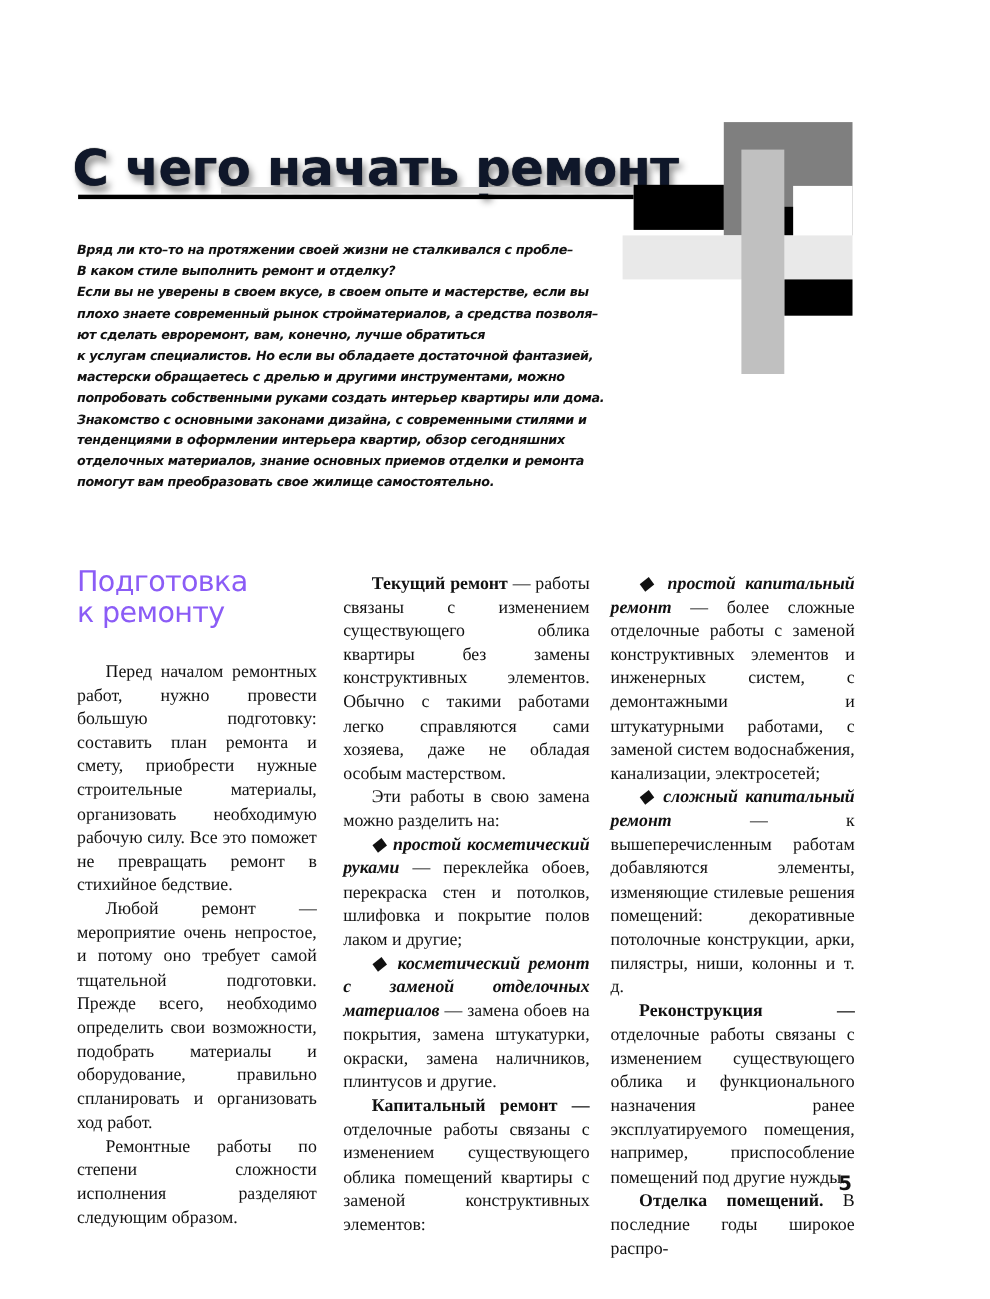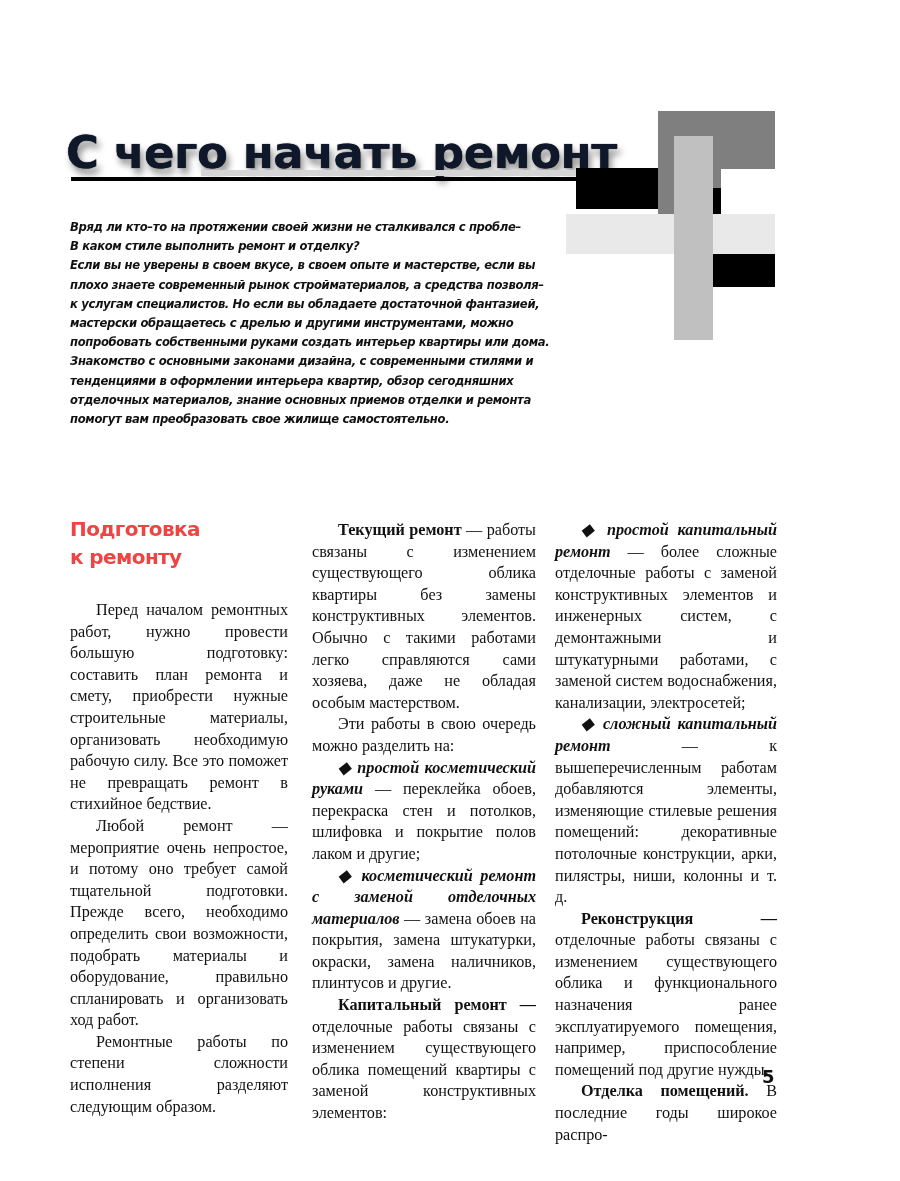--- a/index.html
+++ b/index.html
@@ -30,22 +30,22 @@
       left: 70px; top: 218px; width: 470px;
       font-family: "DejaVu Sans", sans-serif;
       font-size: 11.6px; font-style: italic; font-weight: bold;
       line-height: 19.2px; color: #111;
     }
     .intro .line { display: block; white-space: nowrap; letter-spacing: -0.35px; }
 
     .section-heading {
       left: 70px; top: 515px; width: 220px;
       font-family: "DejaVu Sans", sans-serif;
-      font-size: 20px; font-weight: bold; line-height: 28px; letter-spacing: -0.6px;
-      color: #ef4444;
+      font-size: 26px; font-weight: normal; line-height: 28px; letter-spacing: -0.6px;
+      color: #8b5cf6;
     }
 
     .col {
       position: absolute;
       font-family: "Liberation Serif", serif;
       font-size: 16.2px; line-height: 21.6px;
       text-align: justify; color: #111;
     }
     .col p { margin: 0; text-indent: 26px; }
     .col .b { font-weight: bold; }
@@ -75,20 +75,21 @@
   <div class="blk blk-lightband"></div>
   <div class="blk blk-black-right"></div>
   <div class="blk blk-vbar"></div>
 </div>
 
 <div class="abs intro">
   <span class="line">Вряд ли кто–то на протяжении своей жизни не сталкивался с пробле–</span>
   <span class="line">В каком стиле выполнить ремонт и отделку?</span>
   <span class="line">Если вы не уверены в своем вкусе, в своем опыте и мастерстве, если вы</span>
   <span class="line">плохо знаете современный рынок стройматериалов, а средства позволя–</span>
+  <span class="line">ют сделать евроремонт, вам, конечно, лучше обратиться</span>
   <span class="line">к услугам специалистов. Но если вы обладаете достаточной фантазией,</span>
   <span class="line">мастерски обращаетесь с дрелью и другими инструментами, можно</span>
   <span class="line">попробовать собственными руками создать интерьер квартиры или дома.</span>
   <span class="line">Знакомство с основными законами дизайна, с современными стилями и</span>
   <span class="line">тенденциями в оформлении интерьера квартир, обзор сегодняшних</span>
   <span class="line">отделочных материалов, знание основных приемов отделки и ремонта</span>
   <span class="line">помогут вам преобразовать свое жилище самостоятельно.</span>
 </div>
 
 <h2 class="abs section-heading" style="margin:0;">
@@ -97,21 +98,21 @@
 </h2>
 
 <div class="col col1">
   <p>Перед началом ремонтных работ, нужно провести большую подготовку: составить план ремонта и смету, приобрести нужные строительные материалы, организовать необходимую рабочую силу. Все это поможет не превращать ремонт в стихийное бедствие.</p>
   <p>Любой ремонт — мероприятие очень непростое, и потому оно требует самой тщательной подготовки. Прежде всего, необходимо определить свои возможности, подобрать материалы и оборудование, правильно спланировать и организовать ход работ.</p>
   <p>Ремонтные работы по степени сложности исполнения разделяют следующим образом.</p>
 </div>
 
 <div class="col col2">
   <p><span class="b">Текущий ремонт</span><span> — работы связаны с изменением существующего облика квартиры без замены конструктивных элементов. Обычно с такими работами легко справляются сами хозяева, даже не обладая особым мастерством.</span></p>
-  <p>Эти работы в свою очередь можно разделить на:</p>
+  <p>Эти работы в свою замена можно разделить на:</p>
   <p><span class="bi">◆ простой косметический руками</span><span> — переклейка обоев, перекраска стен и потолков, шлифовка и покрытие полов лаком и другие;</span></p>
   <p><span class="bi">◆ косметический ремонт с заменой отделочных материалов</span><span> — замена обоев на покрытия, замена штукатурки, окраски, замена наличников, плинтусов и другие.</span></p>
   <p><span class="b">Капитальный ремонт —</span><span> отделочные работы связаны с изменением существующего облика помещений квартиры с заменой конструктивных элементов:</span></p>
 </div>
 
 <div class="col col3">
   <p><span class="bi">◆ простой капитальный ремонт</span><span> — более сложные отделочные работы с заменой конструктивных элементов и инженерных систем, с демонтажными и штукатурными работами, с заменой систем водоснабжения, канализации, электросетей;</span></p>
   <p><span class="bi">◆ сложный капитальный ремонт</span><span> — к вышеперечисленным работам добавляются элементы, изменяющие стилевые решения помещений: декоративные потолочные конструкции, арки, пилястры, ниши, колонны и т. д.</span></p>
   <p><span class="b">Реконструкция —</span><span> отделочные работы связаны с изменением существующего облика и функционального назначения ранее эксплуатируемого помещения, например, приспособление помещений под другие нужды.</span></p>
   <p><span class="b">Отделка помещений.</span><span> В последние годы широкое распро-</span></p>

